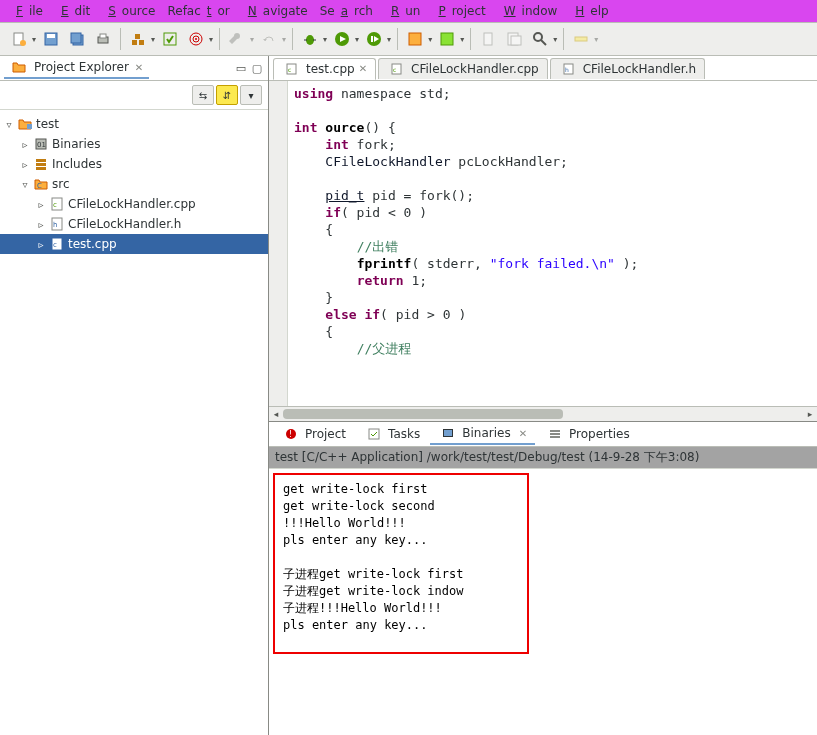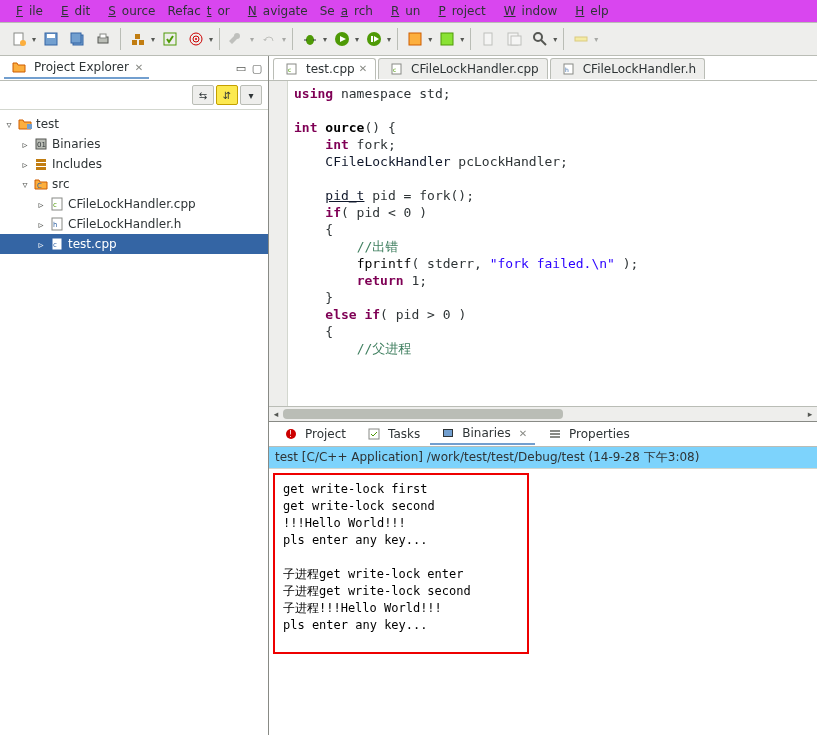--- a/index.html
+++ b/index.html
@@ -44,21 +44,21 @@
 .fn{color:#000}
 .str{color:#2a00ff}
 .cm{color:#3f7f5f}
 .hscroll{position:absolute;left:0;right:0;bottom:0;height:14px;background:#eeeeec;border-top:1px solid #babdb6;display:flex;align-items:center}
 .hscroll .thumb{position:absolute;left:14px;width:280px;height:10px;background:#babdb6;border-radius:4px}
 .hscroll .arrL,.hscroll .arrR{width:14px;text-align:center;font-size:9px;color:#555753}
 .hscroll .arrR{margin-left:auto}
 .bottom-tabs{display:flex;align-items:center;height:24px;background:#fff;border-bottom:1px solid #babdb6;padding:0 4px;gap:2px}
 .btab{display:flex;align-items:center;gap:4px;padding:2px 8px}
 .btab.active{border-bottom:2px solid #729fcf}
-.console-info{padding:2px 6px;font-size:12px;background:#7dd3fc;border-bottom:1px solid #d3d7cf}
+.console-info{padding:2px 6px;font-size:12px;background:#a3a3a3;border-bottom:1px solid #d3d7cf}
 .console{flex:0 0 290px;background:#fff;display:flex;flex-direction:column}
 .console-out{flex:1;padding:4px;position:relative}
 .redbox{border:2px solid #e00;padding:6px 8px 18px 8px;width:236px;font-family:"DejaVu Sans Mono",monospace;font-size:12px;line-height:17px;white-space:pre;color:#000}
 svg{display:block}
 </style>
 </head>
 <body>
 
 <div class="menubar">
   <span><span class="mn">F</span>ile</span>
@@ -335,21 +335,21 @@
       <div class="code"><span class="kw">using</span><span> namespace std;</span>
 <span></span>
 <span class="kw">int</span><span> </span><span class="fn" style="font-weight:bold">ource</span><span>() {</span>
 <span>    </span><span class="kw">int</span><span> fork;</span>
 <span>    </span><span class="id">CFileLockHandler</span><span> pcLockHandler;</span>
 <span></span>
 <span>    </span><span class="id" style="text-decoration:underline">pid_t</span><span> pid = fork();</span>
 <span>    </span><span class="kw">if</span><span>( pid &lt; 0 )</span>
 <span>    {</span>
 <span>        </span><span class="cm">//出错</span>
-<span>        </span><span class="fn" style="font-weight:normal">fprintf</span><span>( stderr, </span><span class="str">"fork failed.\n"</span><span> );</span>
+<span>        </span><span class="fn" style="font-weight:bold">fprintf</span><span>( stderr, </span><span class="str">"fork failed.\n"</span><span> );</span>
 <span>        </span><span class="kw">return</span><span> 1;</span>
 <span>    }</span>
 <span>    </span><span class="kw">else</span><span> </span><span class="kw">if</span><span>( pid &gt; 0 )</span>
 <span>    {</span>
 <span>        </span><span class="cm">//父进程</span></div>
       <div class="hscroll">
           <span class="arrL">◂</span>
           <div class="thumb"></div>
           <span class="arrR">▸</span>
         </div>
@@ -397,21 +397,21 @@
     </div>
 
     <div class="console">
       <div class="console-info">test [C/C++ Application] /work/test/test/Debug/test (14-9-28 下午3:08)</div>
       <div class="console-out">
         <div class="redbox"><span>get write-lock first</span>
 <span>get write-lock second</span>
 <span>!!!Hello World!!!</span>
 <span>pls enter any key...</span>
 <span></span>
-<span>子进程get write-lock enter</span>
-<span>子进程get write-lock second</span>
+<span>子进程get write-lock first</span>
+<span>子进程get write-lock indow</span>
 <span>子进程!!!Hello World!!!</span>
 <span>pls enter any key...</span>
 <span></span></div>
       </div>
     </div>
   </div>
 </div>
 
 </body></html>

